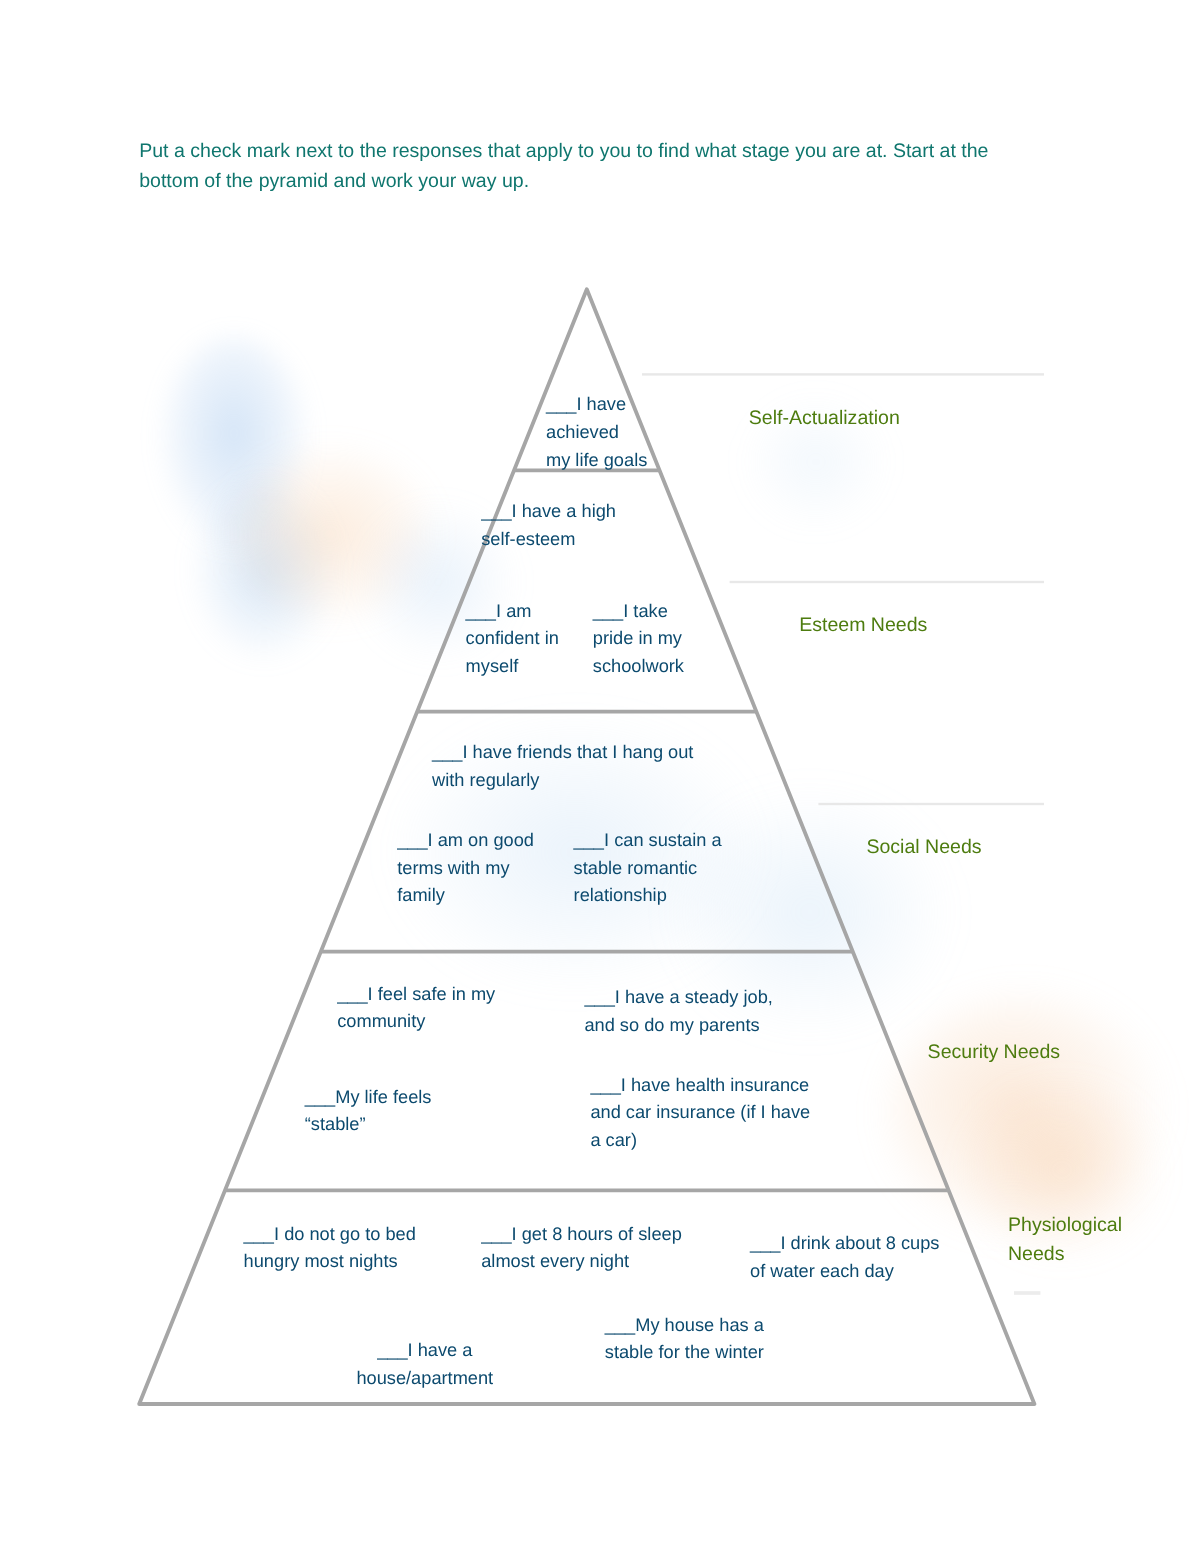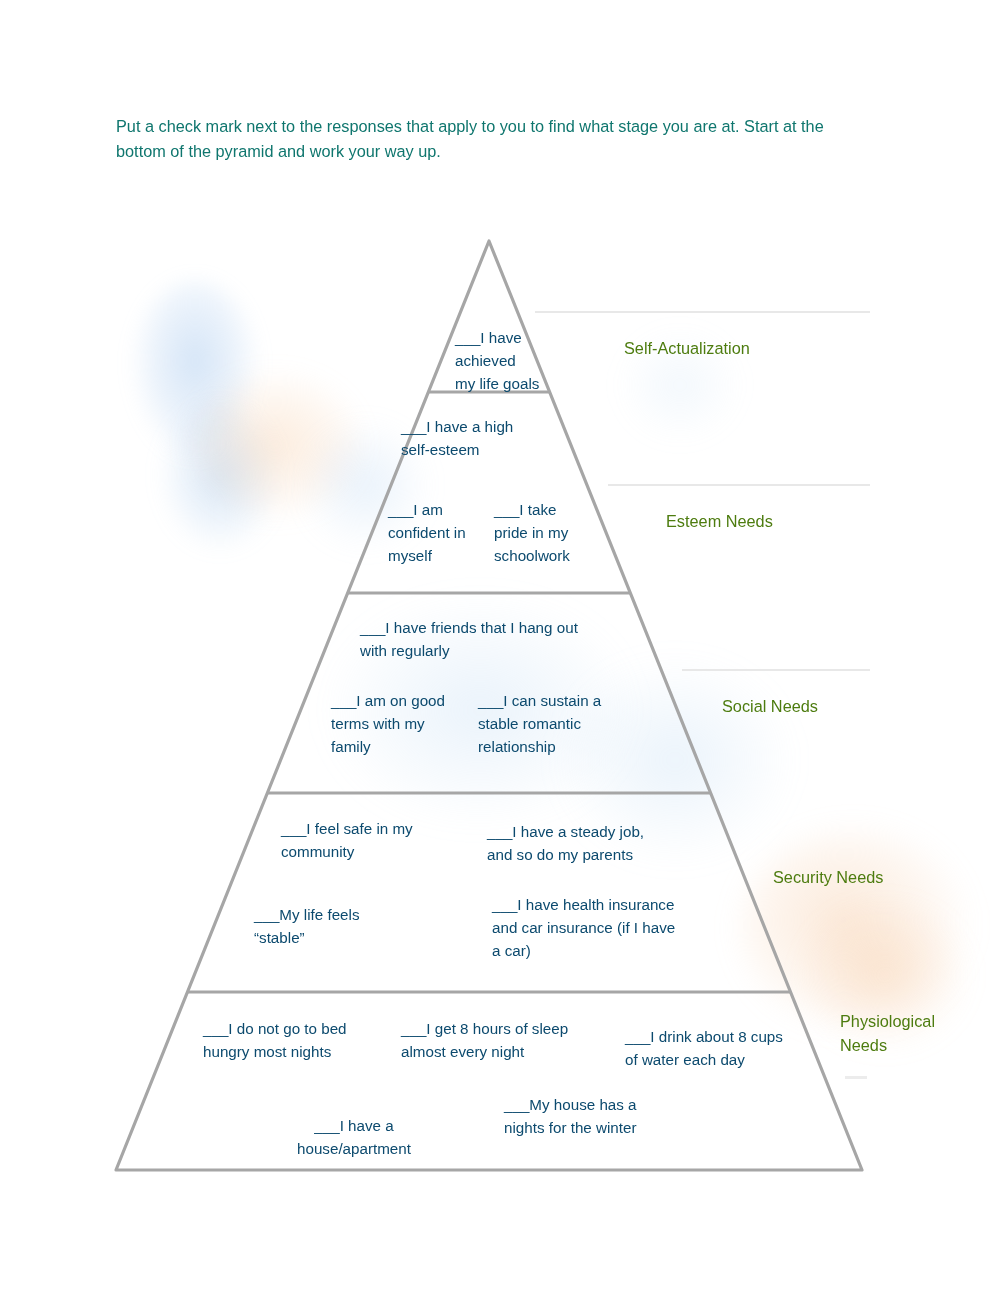--- a/index.html
+++ b/index.html
@@ -193,21 +193,21 @@
   <div class="tier-text" style="left:401px; top:1017px; width:190px;">___I get 8 hours of sleep
 almost every night</div>
 
   <div class="tier-text" style="left:625px; top:1025px; width:185px;">___I drink about 8 cups
 of water each day</div>
 
   <div class="tier-text" style="left:274px; top:1114px; width:160px;text-align:center;">___I have a
 house/apartment</div>
 
   <div class="tier-text" style="left:504px; top:1093px; width:185px;">___My house has a
-nights for the winter</div>
+stable for the winter</div>
 
   <div class="side-rule" style="left:535px; top:311px; width:335px;"></div>
   <div class="side-label" style="left:624px; top:336px;">Self-Actualization</div>
 
   <div class="side-rule" style="left:608px; top:484px; width:262px;"></div>
   <div class="side-label" style="left:666px; top:509px;">Esteem Needs</div>
 
   <div class="side-rule" style="left:682px; top:669px; width:188px;"></div>
   <div class="side-label" style="left:722px; top:694px;">Social Needs</div>
 

